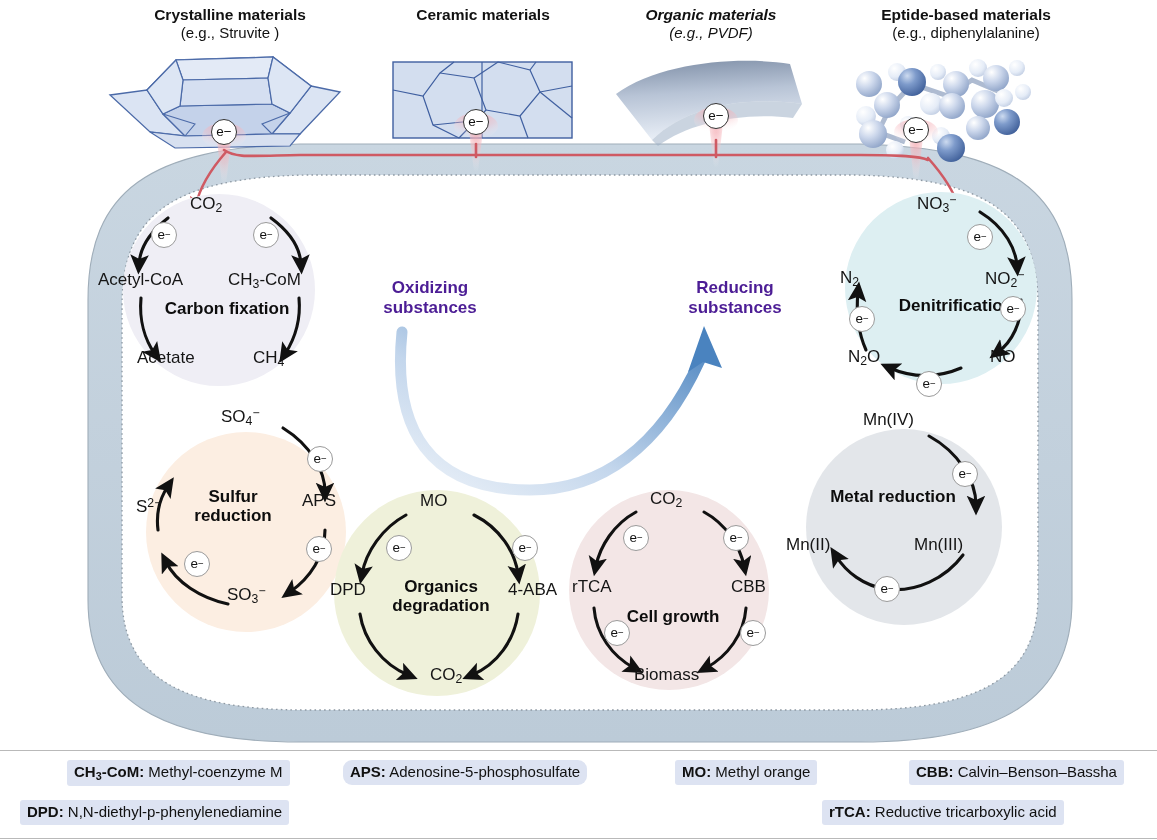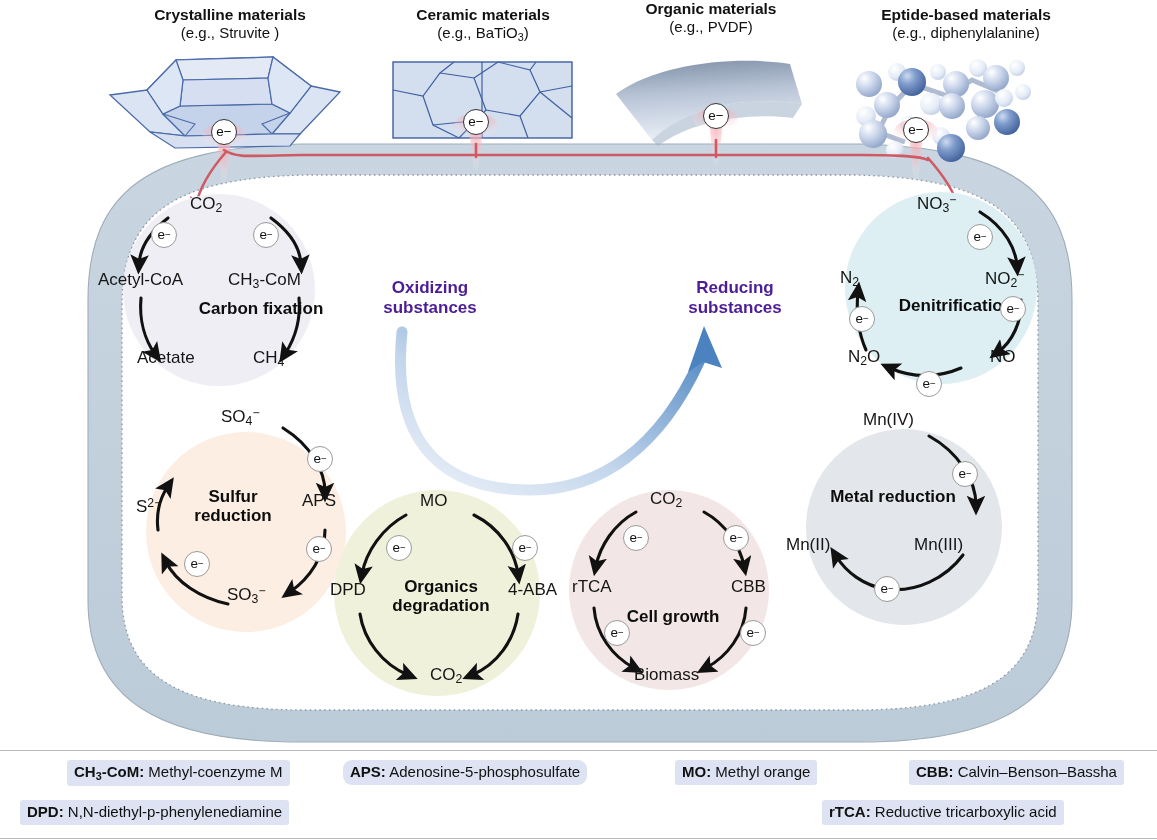--- a/index.html
+++ b/index.html
@@ -231,24 +231,23 @@
     </g>
   </svg>
 
   <div class="matblock" style="left:110px;top:6px;width:240px;">
     <div class="mat-title">Crystalline materials</div>
     <div class="mat-sub">(e.g., Struvite )</div>
   </div>
 
   <div class="matblock" style="left:372px;top:6px;width:222px;">
     <div class="mat-title">Ceramic materials</div>
-    <div class="mat-sub"><span>(e.g., BaTiO</span><sub>3</sub><span>)</span></div>
-  </div>
-
-  <div class="matblock" style="left:600px;top:0;width:222px;">
+  </div>
+
+  <div class="matblock" style="left:600px;top:6px;width:222px;font-style:italic;">
     <div class="mat-title">Organic materials</div>
     <div class="mat-sub">(e.g., PVDF)</div>
   </div>
 
   <div class="matblock" style="left:832px;top:6px;width:268px;">
     <div class="mat-title">Eptide-based materials</div>
     <div class="mat-sub">(e.g., diphenylalanine)</div>
   </div>
 
   <div class="ebadge plain" style="left:211px;top:119px;">
@@ -262,21 +261,21 @@
     </div>
   <div class="ebadge plain" style="left:903px;top:117px;">
       <span>e−</span>
     </div>
 
   <div class="node" style="left:190px;top:194px;">CO<sub>2</sub></div>
   <div class="node" style="left:98px;top:270px;">Acetyl-CoA</div>
   <div class="node" style="left:228px;top:270px;">CH<sub>3</sub>-CoM</div>
   <div class="node" style="left:137px;top:348px;">Acetate</div>
   <div class="node" style="left:253px;top:348px;">CH<sub>4</sub></div>
-  <div class="cyctitle" style="left:139px;top:299px;width:176px;margin-left:34px;">Carbon fixation</div>
+  <div class="cyctitle" style="left:139px;top:299px;width:176px;">Carbon fixation</div>
   <div class="ebadge" style="left:151px;top:222px;">e<sup>−</sup></div>
   <div class="ebadge" style="left:253px;top:222px;">e<sup>−</sup></div>
 
   <div class="node" style="left:917px;top:193px;">NO<sub>3</sub><sup>−</sup></div>
   <div class="node" style="left:985px;top:268px;">NO<sub>2</sub><sup>−</sup></div>
   <div class="node" style="left:990px;top:347px;">NO</div>
   <div class="node" style="left:848px;top:347px;">N<sub>2</sub>O</div>
   <div class="node" style="left:840px;top:268px;">N<sub>2</sub></div>
   <div class="cyctitle" style="left:876px;top:296px;width:160px;">Denitrification</div>
   <div class="ebadge" style="left:967px;top:224px;">e<sup>−</sup></div>

